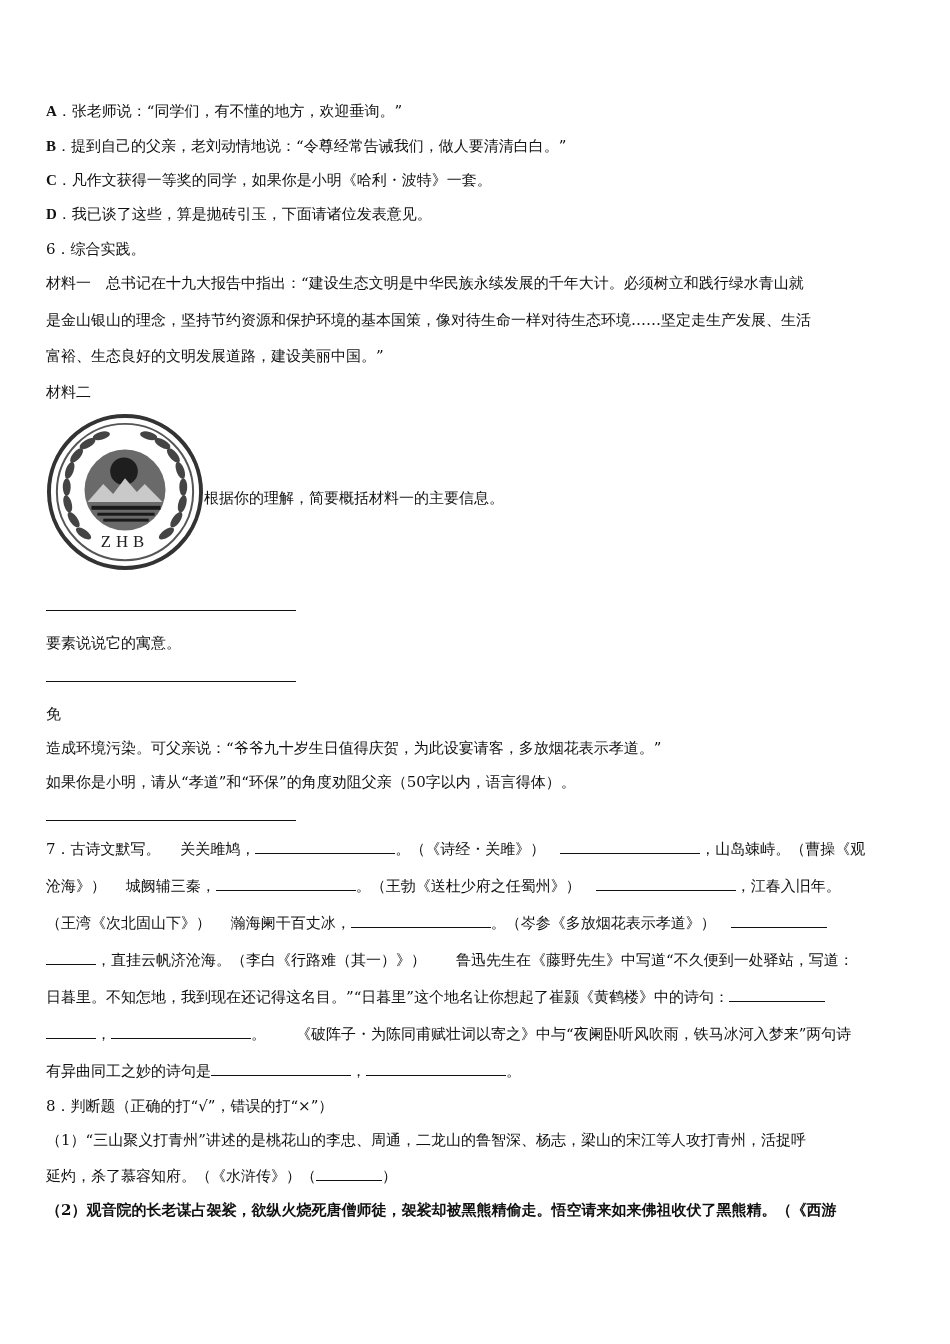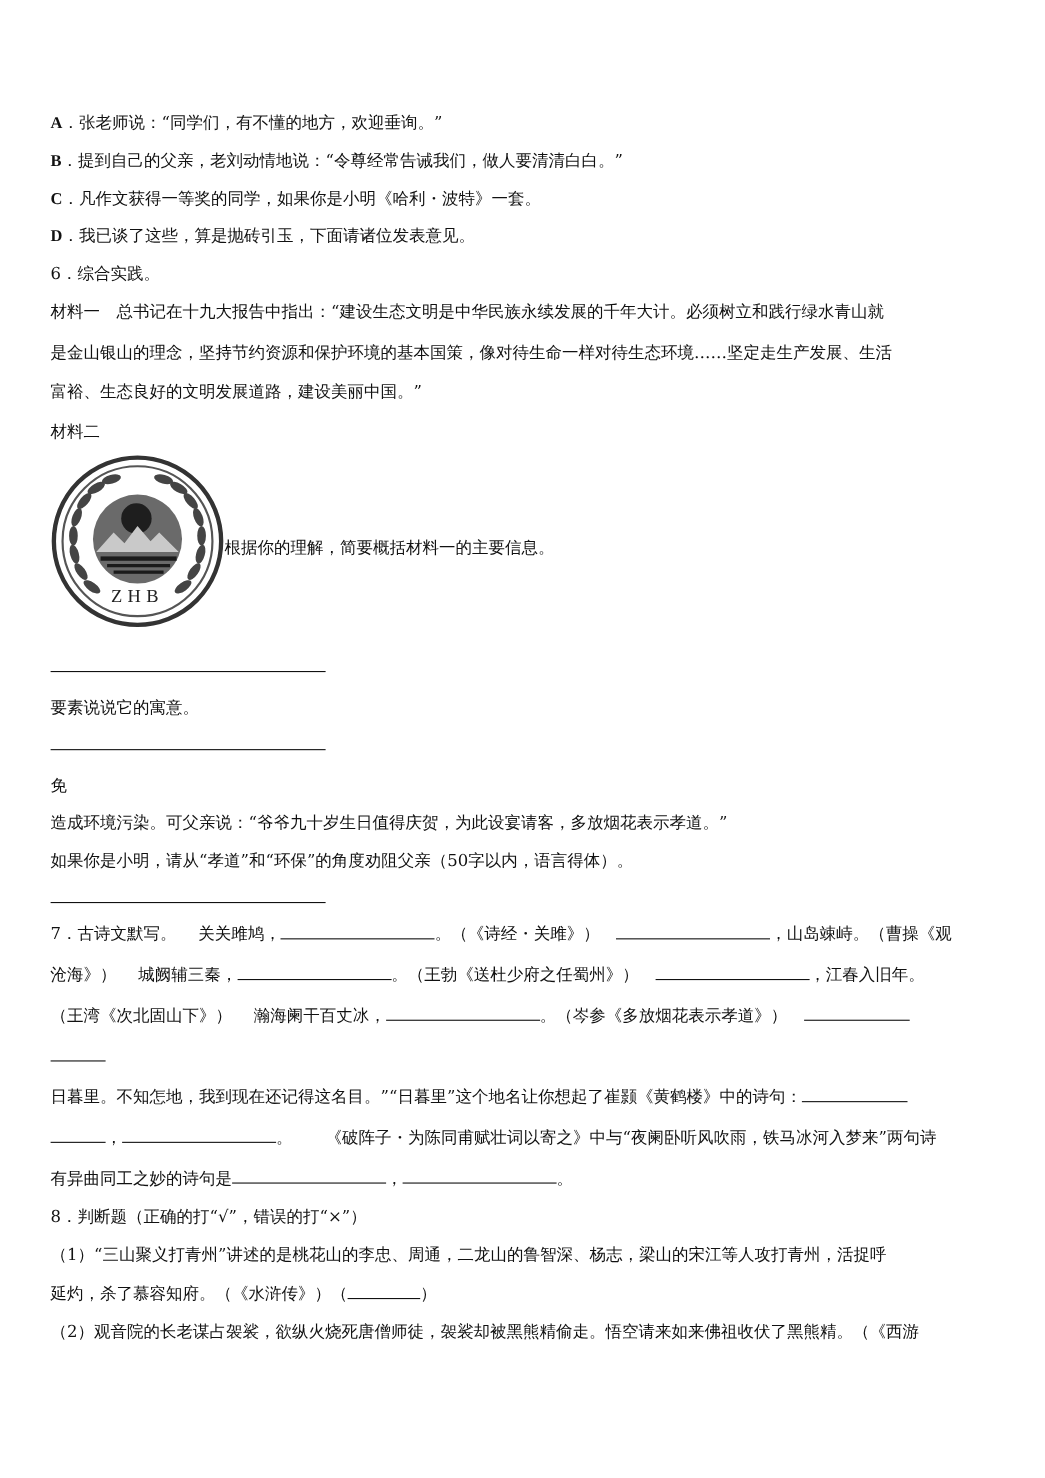--- a/index.html
+++ b/index.html
@@ -91,30 +91,30 @@
 <div class="line" style="top:839px;">
   <span>7．古诗文默写。　 关关雎鸠，</span><span class="blank" style="width:140px;"></span><span>。（《诗经・关雎》）　</span><span class="blank" style="width:140px;"></span><span>，山岛竦峙。（曹操《观</span>
 </div>
 <div class="line" style="top:876px;">
   <span>沧海》）　 城阙辅三秦，</span><span class="blank" style="width:140px;"></span><span>。（王勃《送杜少府之任蜀州》）　</span><span class="blank" style="width:140px;"></span><span>，江春入旧年。</span>
 </div>
 <div class="line" style="top:913px;">
   <span>（王湾《次北固山下》）　 瀚海阑干百丈冰，</span><span class="blank" style="width:140px;"></span><span>。（岑参《多放烟花表示孝道》）　</span><span class="blank" style="width:96px;"></span>
 </div>
 <div class="line" style="top:950px;">
-  <span class="blank" style="width:50px;"></span>
+  <span class="blank" style="width:50px;"></span><span>，直挂云帆济沧海。（李白《行路难（其一）》）　　鲁迅先生在《藤野先生》中写道“不久便到一处驿站，写道：</span>
 </div>
 <div class="line" style="top:987px;">
   <span>日暮里。不知怎地，我到现在还记得这名目。”“日暮里”这个地名让你想起了崔颢《黄鹤楼》中的诗句：</span><span class="blank" style="width:96px;"></span>
 </div>
 <div class="line" style="top:1024px;">
   <span class="blank" style="width:50px;"></span><span>，</span><span class="blank" style="width:140px;"></span><span>。　　《破阵子・为陈同甫赋壮词以寄之》中与“夜阑卧听风吹雨，铁马冰河入梦来”两句诗</span>
 </div>
 <div class="line" style="top:1061px;">
   <span>有异曲同工之妙的诗句是</span><span class="blank" style="width:140px;"></span><span>，</span><span class="blank" style="width:140px;"></span><span>。</span>
 </div>
 
 <div class="line" style="top:1096px;">8．判断题（正确的打“√”，错误的打“×”）</div>
 <div class="line" style="top:1130px;">（1）“三山聚义打青州”讲述的是桃花山的李忠、周通，二龙山的鲁智深、杨志，梁山的宋江等人攻打青州，活捉呼</div>
 <div class="line" style="top:1166px;">
   <span>延灼，杀了慕容知府。（《水浒传》）（</span><span class="blank" style="width:66px;"></span><span>）</span>
 </div>
-<div class="line" style="top:1200px;">（2）观音院的长老谋占袈裟，欲纵火烧死唐僧师徒，袈裟却被黑熊精偷走。悟空请来如来佛祖收伏了黑熊精。（《西游</div>
+<div class="line" style="top:1200px;font-weight:bold;">（2）观音院的长老谋占袈裟，欲纵火烧死唐僧师徒，袈裟却被黑熊精偷走。悟空请来如来佛祖收伏了黑熊精。（《西游</div>
 
 </body></html>

